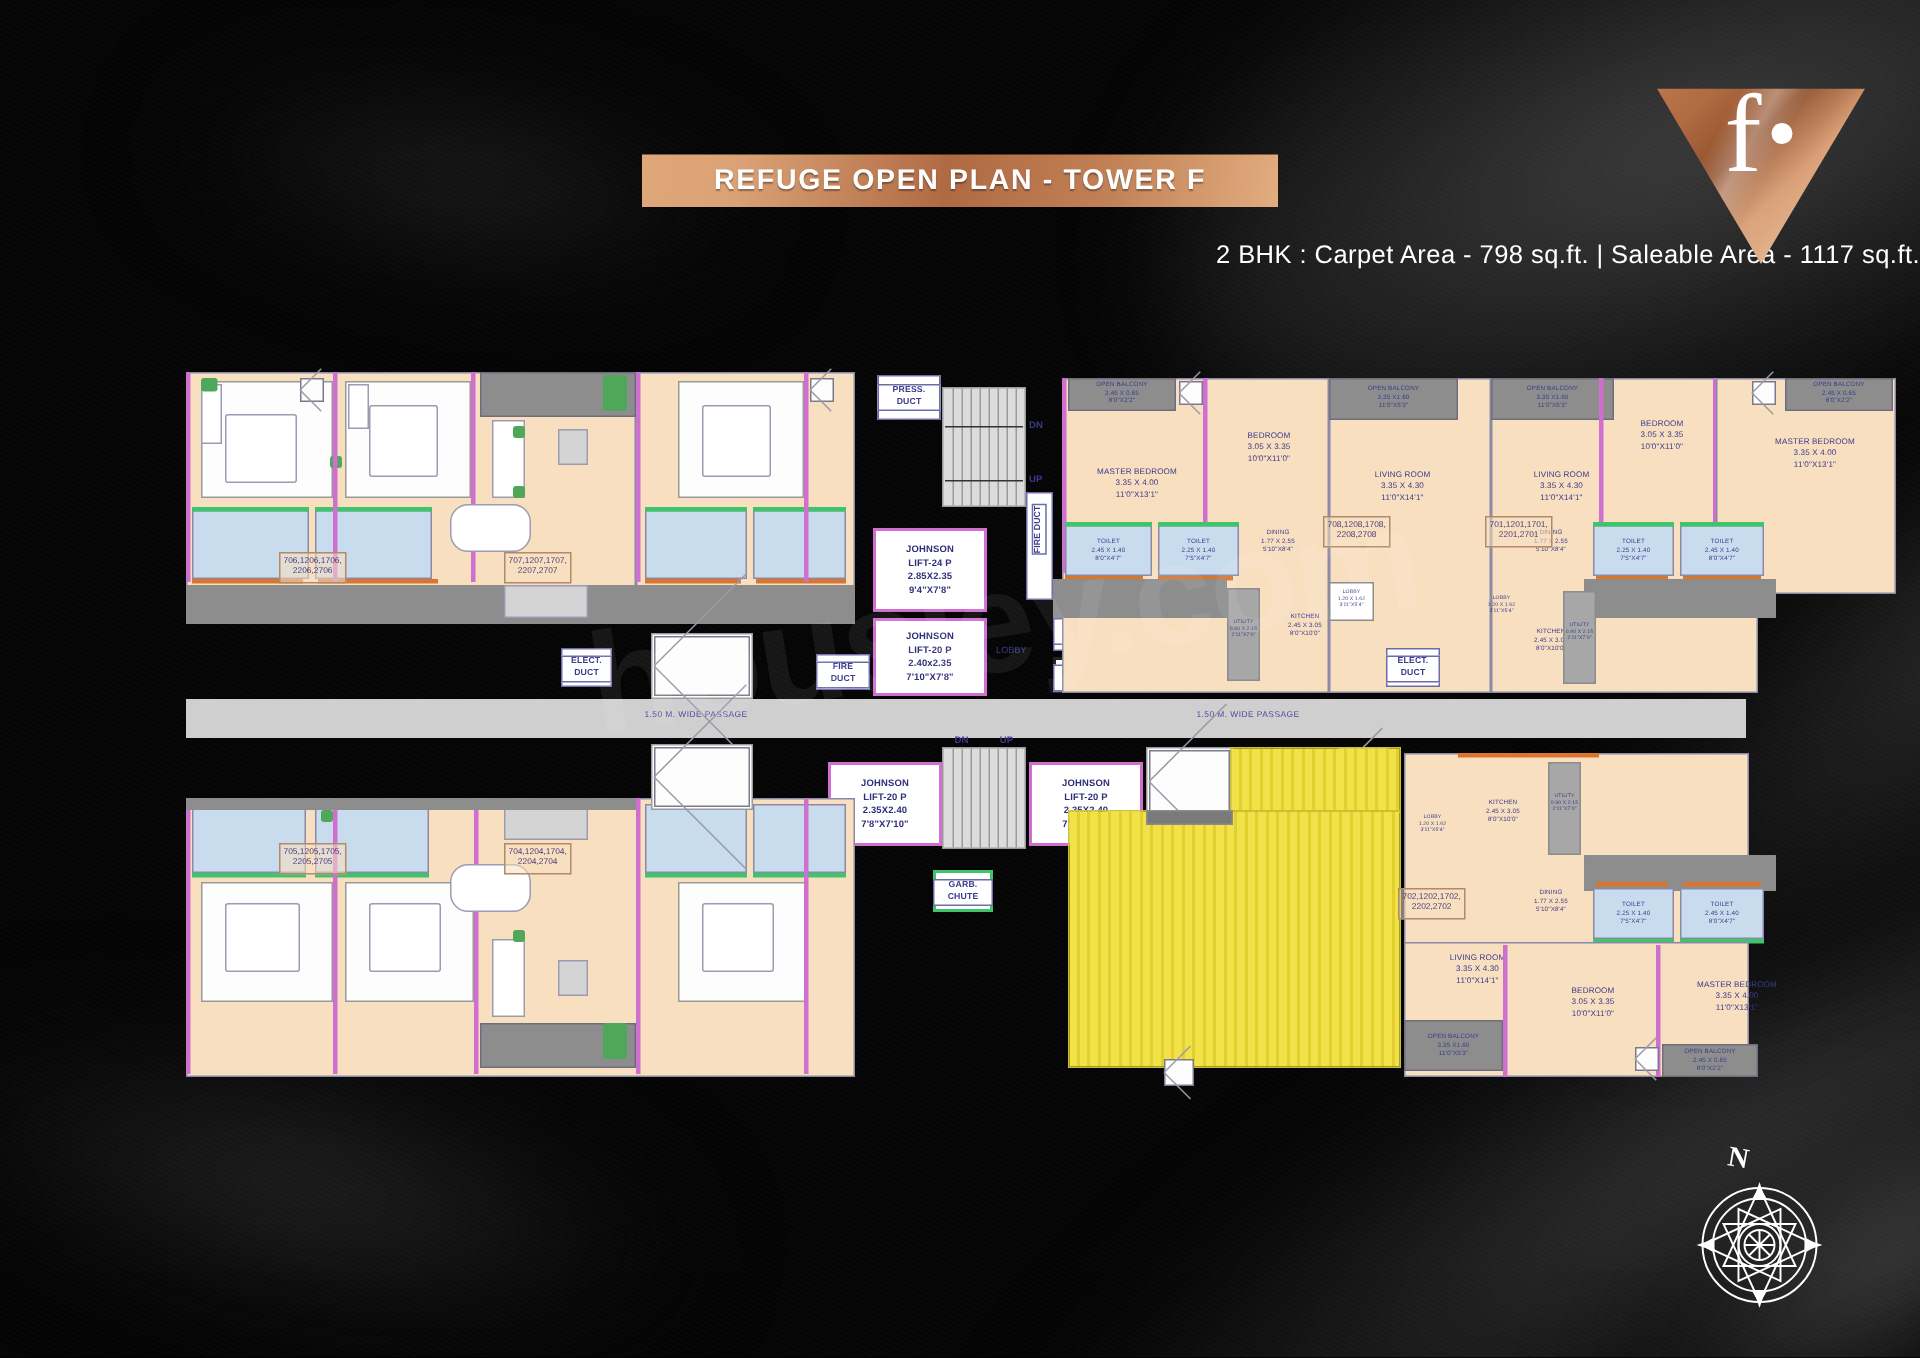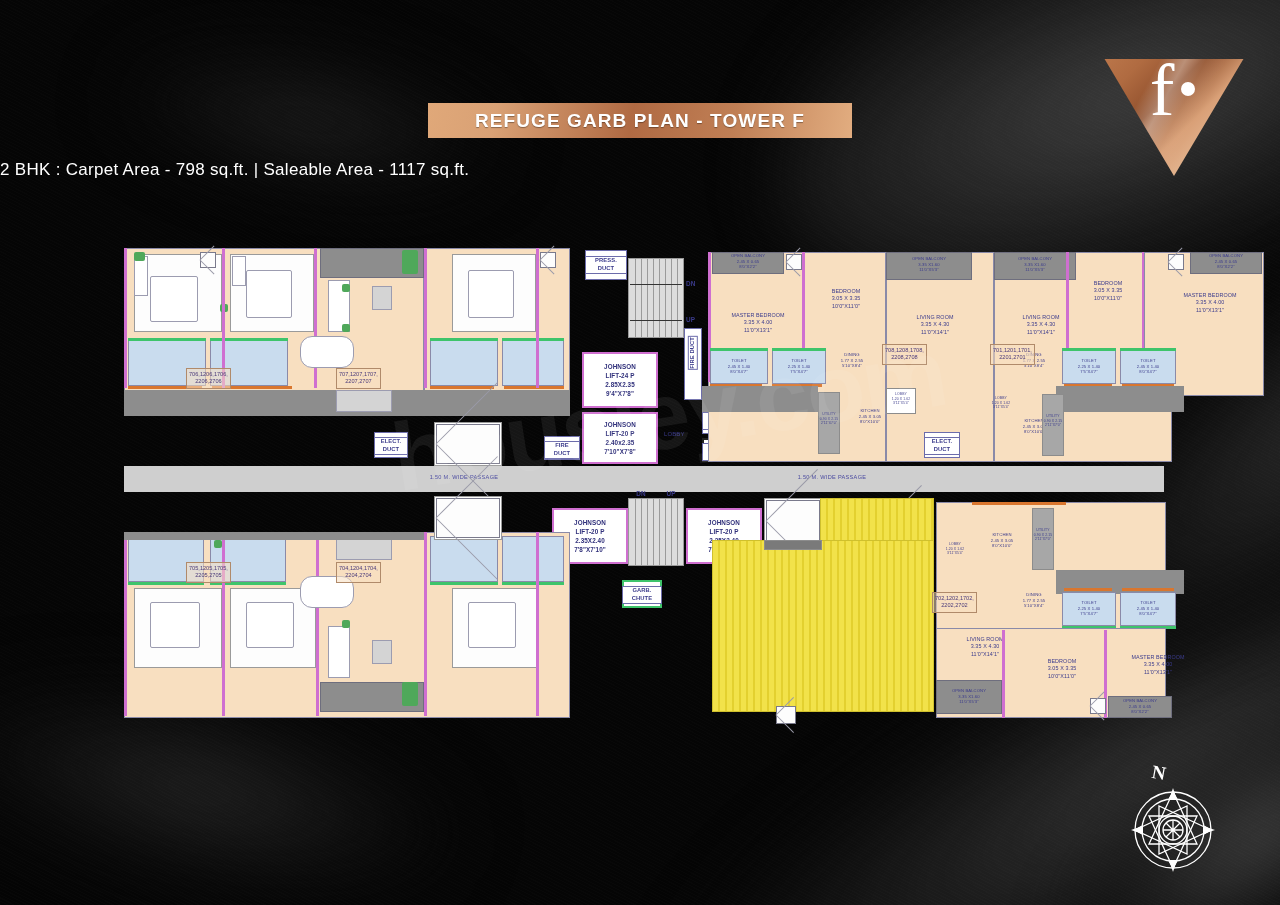--- a/index.html
+++ b/index.html
@@ -45,21 +45,21 @@
     background:linear-gradient(100deg,#e0a879 0%,#d9a175 16%,#b06a43 48%,#c07f55 72%,#e2ad80 100%);
     display:flex; align-items:center; justify-content:center;
   }
   .title-band span {
     color:#fff; font-size:19px; font-weight:bold; letter-spacing:1.1px;
     font-family:"Liberation Sans", sans-serif;
     text-shadow:0 1px 1px rgba(0,0,0,.35);
   }
   .subtitle {
     position:absolute; left:0; top:160px; width:1280px;
-    text-align:left; color:#fff; font-size:17px; letter-spacing:.3px;
+    text-align:right; color:#fff; font-size:17px; letter-spacing:.3px;
   }
 
   
   .logo { position:absolute; left:1085px; top:26px; width:178px; height:150px; }
   .logo .gem {
     position:absolute; left:0; top:0; width:178px; height:150px;
     background:linear-gradient(135deg,#c88455 0%,#b06b41 28%,#8f4f2c 46%,#d9a077 62%,#e6bb97 78%,#c38a5f 100%);
     clip-path:polygon(11% 22%, 89% 22%, 50% 100%);
   }
   .logo .shine {
@@ -153,21 +153,21 @@
   <div class="silk s1"></div>
     <div class="silk s2"></div>
     <div class="silk s3"></div>
   <div class="silk s4"></div>
     <div class="silk s5"></div>
     <div class="silk s6"></div>
   <div class="grain"></div>
 </div>
 
 <div class="title-band">
-  <span>REFUGE GARB PLAN - TOWER F</span>
+  <span>REFUGE OPEN PLAN - TOWER F</span>
 </div>
 <div class="subtitle">2 BHK : Carpet Area - 798 sq.ft. | Saleable Area - 1117 sq.ft.</div>
 
 <div class="logo">
   <div class="gem"></div>
   <div class="shine"></div>
   <div class="f">f</div>
   <div class="dot"></div>
 </div>
 

